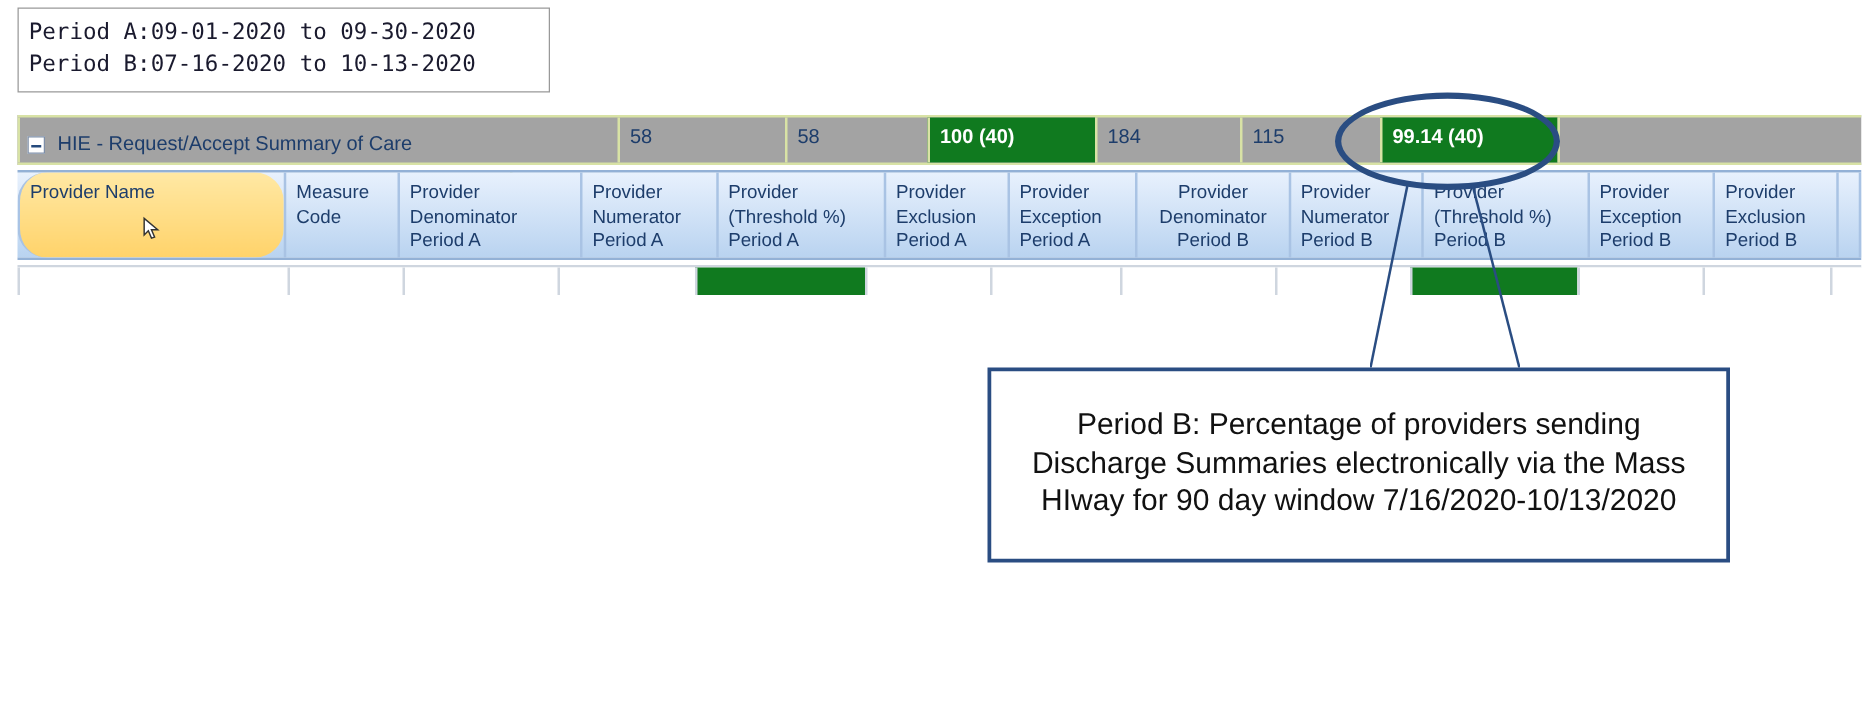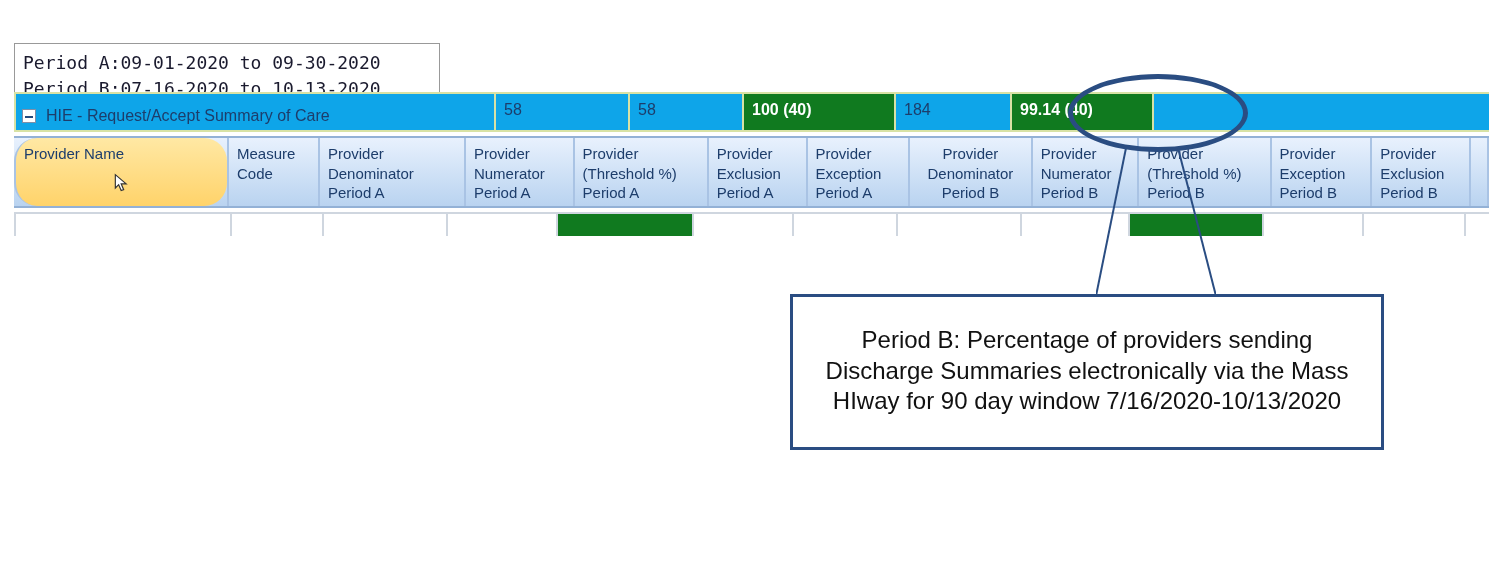--- a/index.html
+++ b/index.html
@@ -17,33 +17,32 @@
     left: 14px;
     top: 6px;
     width: 426px;
     border: 1px solid #999;
     background: #fff;
     font-family: "Lucida Console", Monaco, monospace;
     font-size: 18px;
     color: #1a1a2e;
     padding: 6px 8px 8px 8px;
     line-height: 1.45;
-    margin-top: 37px;
   }
   .summary-row {
     position: absolute;
     left: 14px;
     top: 92px;
     right: 10px;
     height: 40px;
     display: flex;
     align-items: stretch;
     border-top: 2px solid #d8e2a5;
     border-bottom: 2px solid #d8e2a5;
-    background: #0ea5e9;
+    background: #a3a3a3;
     font-family: Tahoma, Arial, sans-serif;
     font-size: 16px;
     color: #1d3d6b;
   }
   .summary-row .cell {
     border-left: 2px solid #d8e2a5;
     padding: 7px 8px 0 8px;
     white-space: nowrap;
     overflow: hidden;
   }
@@ -165,22 +164,23 @@
 </div>
 
 <div class="summary-row">
   <div class="cell first" style="width:394px;">
     <span class="expand-btn"></span>
     <span>HIE - Request/Accept Summary of Care</span>
   </div>
   <div class="cell" style="width:86px;margin-top:44px;">HIE_2</div>
   <div class="cell" style="width:134px;">58</div>
   <div class="cell" style="width:114px;">58</div>
-  <div class="cell green" style="width:152px;">100 (40)</div>
+  <div class="cell green" style="width:134px;">100 (40)</div>
   <div class="cell" style="width:116px;">184</div>
+  <div class="cell" style="width:112px;">115</div>
   <div class="cell green" style="width:142px;">99.14 (40)</div>
   <div class="cell" style="flex:1;"></div>
 </div>
 
 <div class="header-row">
   <div class="hcell selected" style="width:216px;">
     <span>Provider Name</span>
     <svg class="cursor" viewBox="0 0 24 24">
       <path d="M4 2 L4 18 L8 14 L11 21 L14 20 L11 13 L17 13 Z" fill="#fff" stroke="#333" stroke-width="1.4"></path>
     </svg>

